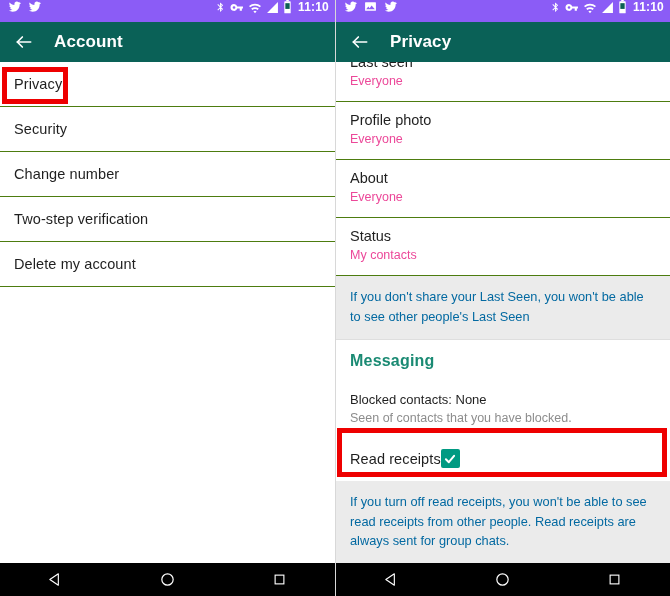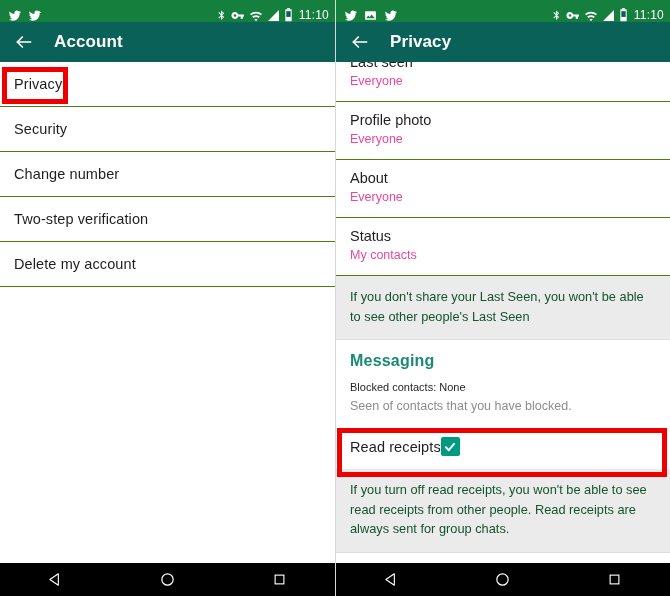--- a/index.html
+++ b/index.html
@@ -30,26 +30,27 @@
   }
   .panel.right {
     border-left: 1px solid #d8d8d8;
     box-sizing: border-box;
     width: 335px;
   }
 
   
   .statusbar {
     height: 22px;
-    background: #15803d;
-    display: flex;
-    align-items: flex-end;
+    background: #8b5cf6;
+    display: flex;
+    align-items: flex-start;
     justify-content: space-between;
     padding: 0 6px 0 8px;
     box-sizing: border-box;
+    font-weight: bold;
   }
   .status-left {
     display: flex;
     align-items: center;
     gap: 7px;
   }
   .status-right {
     display: flex;
     align-items: center;
     gap: 4px;
@@ -153,43 +154,44 @@
 
   .info-block {
     background: #ebebeb;
     padding: 11px 14px 13px 14px;
     border-bottom: 1px solid #dedede;
   }
   .info-block p {
     margin: 0;
     font-size: 12.8px;
     line-height: 19.5px;
-    color: #14532d;
+    color: #0369a1;
   }
 
   .section-header {
     padding: 12px 14px 5px 14px;
     background: #ffffff;
   }
   .section-header span {
     font-size: 16px;
     font-weight: bold;
     color: #1a8a73;
     letter-spacing: 0.2px;
   }
 
   .row-block {
     background: #ffffff;
     padding: 2px 14px 9px 14px;
     cursor: pointer;
   }
   .row-block .t1 {
-    font-size: 11px;
+    font-size: 13px;
     color: #1f1f1f;
     line-height: 21px;
+    margin-top: 12px;
   }
   .row-block .t2 {
     font-size: 12.5px;
     color: #8d8d8d;
     line-height: 17px;
   }
 
   .row-check {
     height: 45px;
     display: flex;

